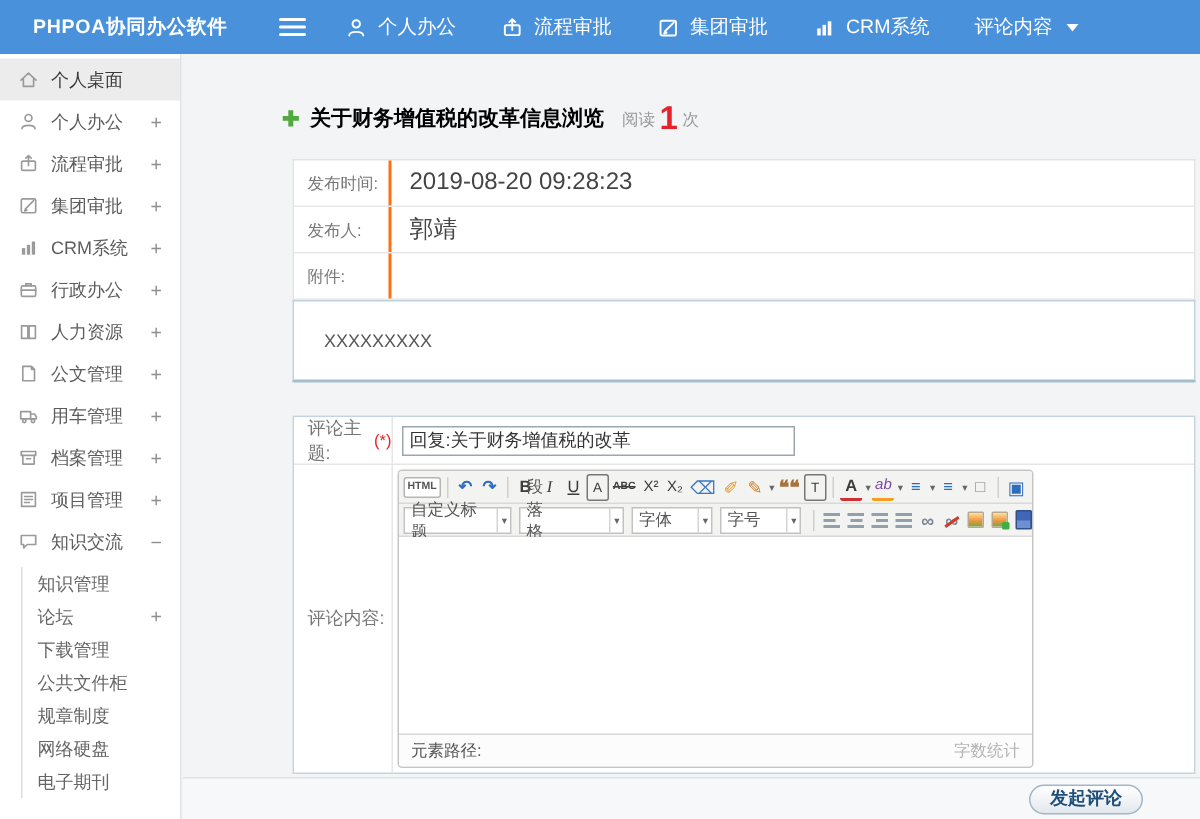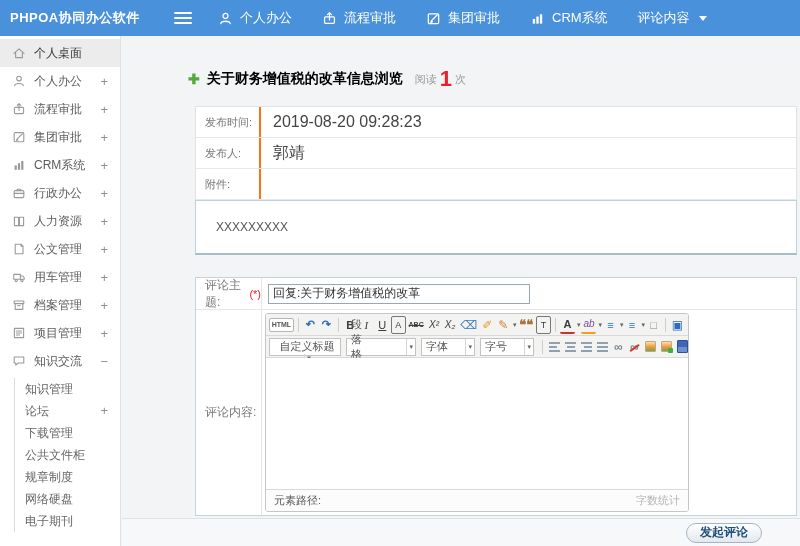--- a/index.html
+++ b/index.html
@@ -1,21 +1,21 @@
 <!DOCTYPE html>
 <html><head>
 <meta charset="utf-8">
 <style>
   * { margin:0; padding:0; box-sizing:border-box; }
   html,body { width:800px; height:546px; }
   body { font-family:"Liberation Sans", sans-serif; background:#e9ebee; }
   .page { position:relative; width:800px; height:546px; background:#f2f4f6; overflow:hidden; }
 
   
-  .header { position:absolute; top:0; left:0; right:0; height:36px; background:#4a91dc; display:flex; align-items:center; color:#fff; z-index:5; }
+  .header { position:absolute; top:0; left:0; right:0; height:36px; background:#4a91dc; display:flex; align-items:center; color:#fff; z-index:5;padding-left:12px; }
   .logo { padding-left:10px; width:160px; font-size:13px; font-weight:bold; letter-spacing:0.5px; }
   .burger { width:18px; height:13px; margin-left:14px; display:flex; flex-direction:column; justify-content:space-between; cursor:pointer; }
   .burger i { display:block; height:2.4px; background:#fff; border-radius:1px; }
   .top-nav { display:flex; margin-left:26px; gap:30px; font-size:13px; }
   .nav-item { display:flex; align-items:center; gap:7px; cursor:pointer; white-space:nowrap; }
   .nav-item svg { width:15px; height:15px; stroke:#fff; fill:none; stroke-width:1.2; stroke-linecap:round; stroke-linejoin:round; }
   .nav-item .barsfill { fill:#fff; stroke:none; }
   .dd-caret { width:0; height:0; border-left:4px solid transparent; border-right:4px solid transparent; border-top:5px solid #fff; margin-left:2px; }
 
   
@@ -58,34 +58,34 @@
   .tb { display:flex; align-items:center; padding:1px 3px; background:#f3f3f1; border-bottom:1px solid #d9d9d9; height:22px; gap:1px; }
   .tb-btn { min-width:15px; height:18px; display:inline-flex; align-items:center; justify-content:center; font-size:11px; color:#3c3c3c; padding:0 2px; border-radius:2px; cursor:pointer; }
   .tb-sep { width:1px; height:14px; background:#cfcfcf; margin:0 3px; flex:none; }
   .html-btn { border:1px solid #b5b5b5; background:#fff; font-size:7px; font-weight:bold; color:#555; height:14px; }
   .blue { color:#2e6dbd; font-weight:bold; }
   .b { font-weight:bold; }
   .i { font-style:italic; font-family:"Liberation Serif", serif; }
   .u { text-decoration:underline; }
   .boxA { border:1px solid #777; font-size:9px; line-height:10px; padding:0 1px; }
   .strike { text-decoration:line-through; font-size:7px; font-weight:bold; }
-  .sup { font-size:10px;font-style:italic; }
+  .sup { font-size:10px; }
   .eraser { color:#3b78c4; font-size:12px; }
   .brush { color:#e09a2b; font-size:12px; }
   .pen { color:#d07d2a; font-size:12px; }
   .quote { color:#a8743c; font-weight:bold; font-size:13px; line-height:8px; }
   .fontA { border-bottom:2px solid #d03030; font-weight:bold; line-height:12px; }
   .hl { border-bottom:2px solid #f59d1c; font-size:10px; font-style:italic; line-height:11px; color:#7a4a9e; }
   .caret { font-size:7px; color:#666; margin-left:1px; }
   .pagei { color:#888; }
   .full { color:#2e6dbd; font-size:12px; }
 
   .select { display:flex; align-items:center; justify-content:space-between; border:1px solid #c2c2c2; background:#fff; height:18px; font-size:11px; color:#555; padding-left:4px; margin-right:4px; cursor:pointer; flex:none; }
   .select .sel-caret { border-left:1px solid #d5d5d5; height:100%; display:flex; align-items:center; padding:0 2px; margin-left:3px; font-size:7px; color:#666; }
-  .w72 { width:72px;flex-direction:column; } .w70 { width:70px;gap:36px; } .w54 { width:54px; }
+  .w72 { width:72px; } .w70 { width:70px;gap:36px; } .w54 { width:54px; }
 
   .bars { display:inline-flex; flex-direction:column; justify-content:center; gap:2px; width:13px; height:12px; }
   .bars i { display:block; height:2px; background:#90a0ac; }
   .bars.al i:nth-child(2) { width:8px; align-self:flex-start; }
   .bars.ac i:nth-child(2) { width:8px; align-self:center; }
   .bars.ar i:nth-child(2) { width:8px; align-self:flex-end; }
   .link-g { color:#7a8894; font-size:12px; font-weight:bold; }
   .unlink { position:relative; }
   .unlink::before { content:""; position:absolute; left:2px; right:2px; top:50%; height:1.5px; background:#d23a2e; transform:rotate(-35deg); }
   .img-icon { width:14px; height:11px; border:1px solid #b9a98c; background:linear-gradient(180deg,#ffe29a 0%,#f0953f 55%,#74a843 100%); border-radius:1px; }

